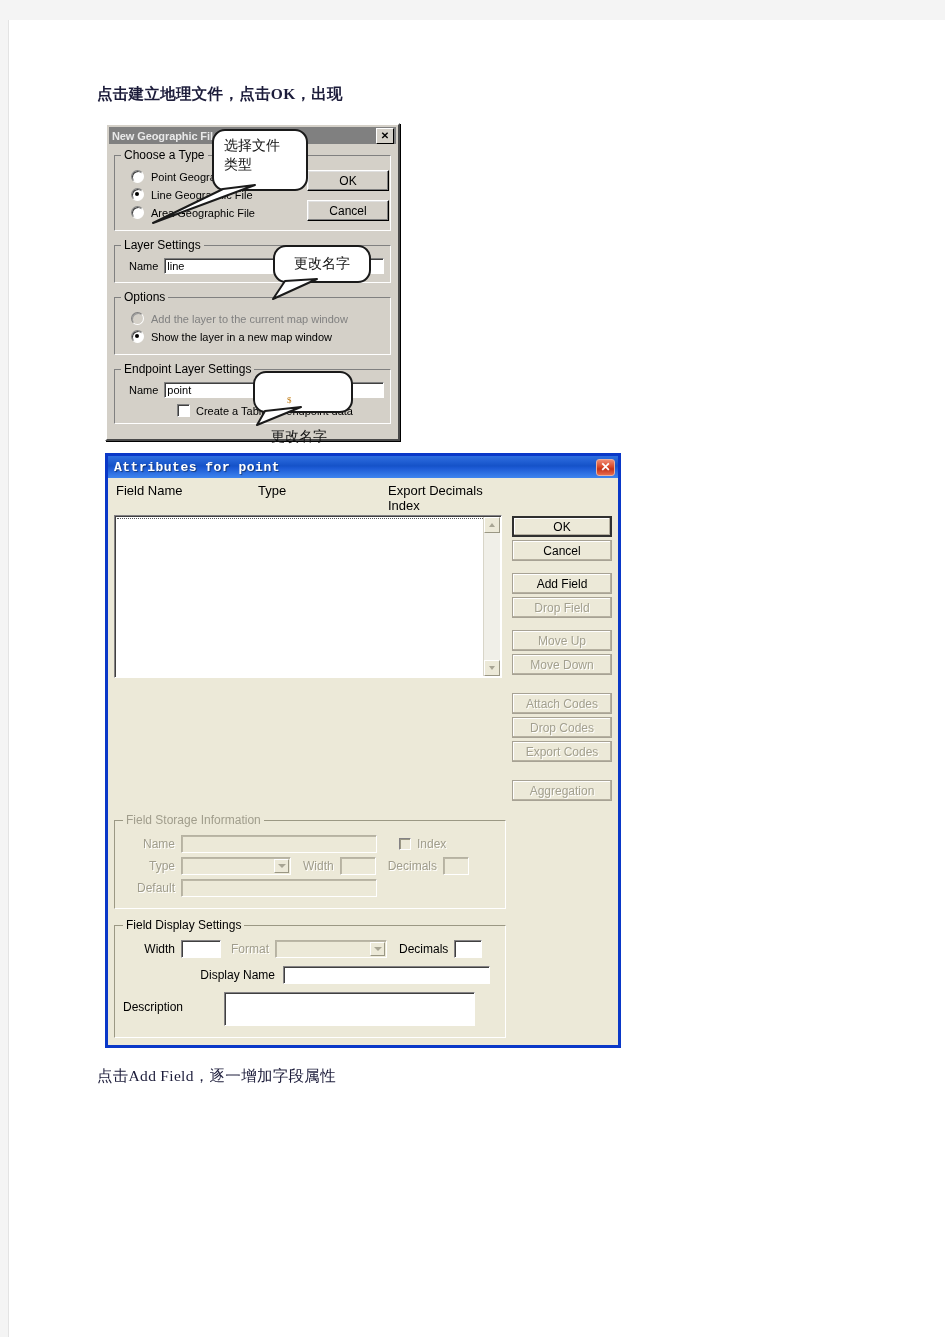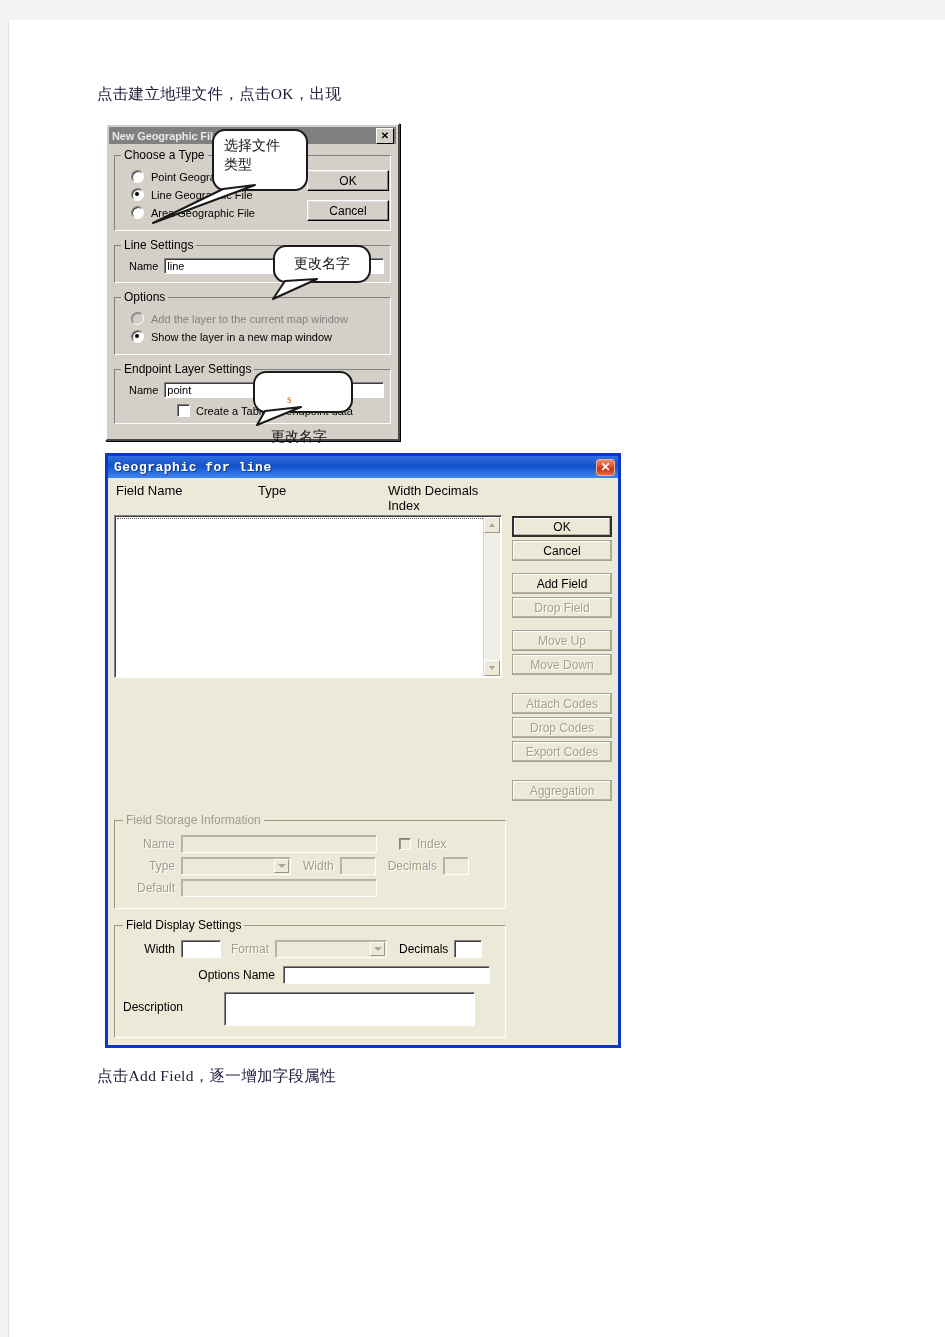--- a/index.html
+++ b/index.html
@@ -36,21 +36,21 @@
 
   
   .para {
     font-family: "Liberation Serif", serif;
     font-size: 15.5px;
     color: #1c1c3a;
     line-height: 1.5;
     white-space: nowrap;
     letter-spacing: 0.3px;
   }
-  .para-1 { margin: 0 0 18px 0; }
+  .para-1 { margin: 0 0 18px 0; font-weight: bold; }
   .para-2 { margin: 0; }
   .para-3 { margin: 0; }
 
   
   .dlg1-wrap {
     position: relative;
     width: 297px;
     margin: 0 0 0 8px;
   }
   .dlg1 {
@@ -465,21 +465,21 @@
               <span>Line Geographic File</span>
             </div>
 
             <div class="radio-row">
               <span class="radio-dot"></span>
               <span>Area Geographic File</span>
             </div>
           </fieldset>
 
           <fieldset class="grp">
-            <legend>Line Settings</legend>
+            <legend>Layer Settings</legend>
             <div class="field-row">
               <span class="lb lbl">Name</span>
               <span class="win-input">line</span>
             </div>
           </fieldset>
 
           <fieldset class="grp">
             <legend>Options</legend>
             <div class="radio-row dim">
               <span class="radio-dot dim"></span>
@@ -524,30 +524,30 @@
         <span class="dollar">$</span>
         <span class="txt">更改名字</span>
       </div>
     </div>
 
 
     <div class="dlg2-wrap">
       <div class="dlg2">
 
         <div class="dlg2-titlebar">
-          <span class="dlg2-title">Geographic for line</span>
+          <span class="dlg2-title">Attributes for point</span>
           <span class="xp-close">✕</span>
         </div>
 
         <div class="dlg2-body">
 
           <div class="col-headers">
             <span class="h-name">Field Name</span>
             <span class="h-type">Type</span>
-            <span class="h-wdi">Width Decimals Index</span>
+            <span class="h-wdi">Export Decimals Index</span>
           </div>
 
           <div class="top-area">
 
             <div class="listbox">
               <div class="lb-dotted"></div>
               <div class="vscroll">
                 <div class="vs-btn vs-up">
                     <span class="chev up"></span>
                   </div>
@@ -614,21 +614,21 @@
               <span class="xp-combo" style="width:112px; margin-left:6px;">
                 <span class="arrow-btn">
                     <span class="tri-down"></span>
                   </span>
               </span>
               <span class="lb" style="margin-left:12px;">Decimals</span>
               <span class="xp-input" style="width:28px; margin-left:6px;"></span>
             </div>
 
             <div class="r" style="margin-top:8px;">
-              <span class="lb" style="width:152px; text-align:right; margin-right:8px;">Options Name</span>
+              <span class="lb" style="width:152px; text-align:right; margin-right:8px;">Display Name</span>
               <span class="xp-input" style="width:207px;"></span>
             </div>
 
             <div class="r" style="margin-top:8px; align-items:flex-start;gap:27px;">
               <span class="lb" style="width:66px; margin-right:8px; margin-top:8px;">Description</span>
               <span class="xp-input" style="width:251px; height:34px;"></span>
             </div>
           </fieldset>
 
 

